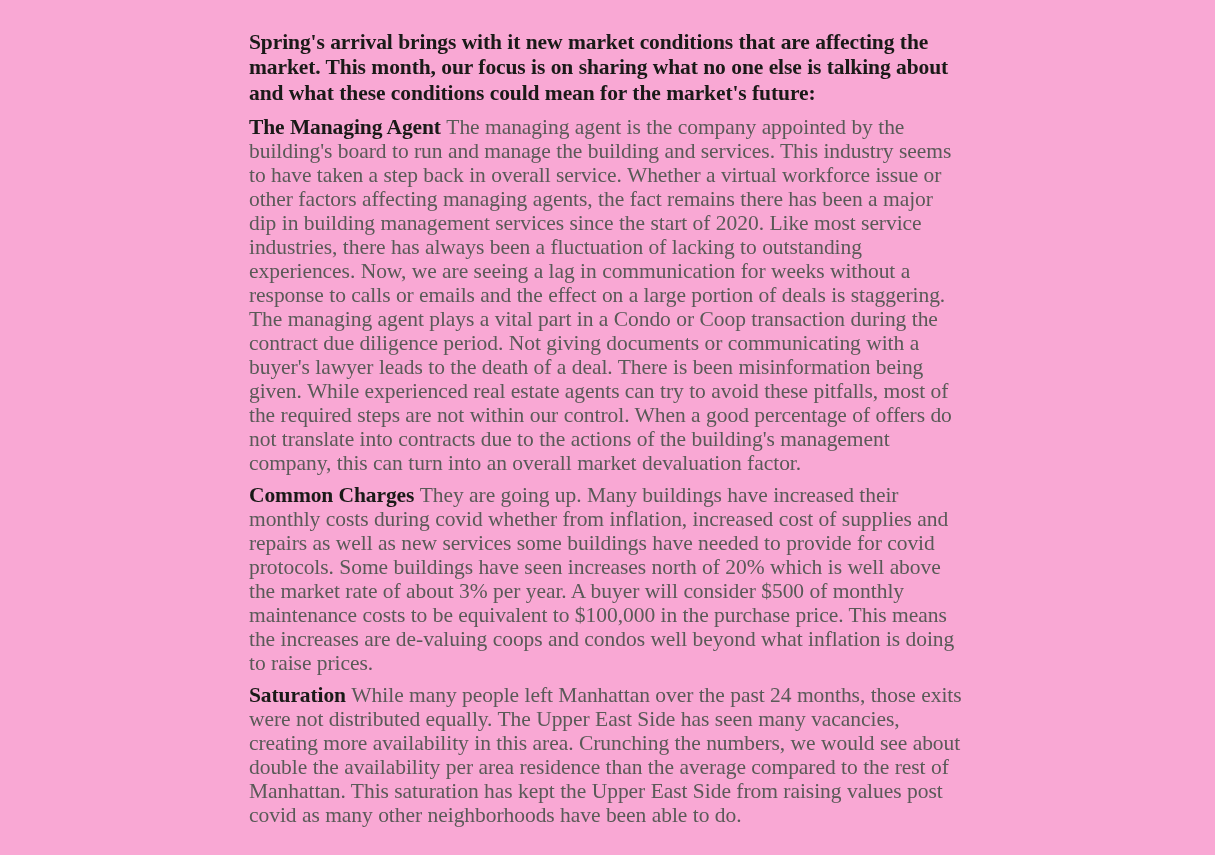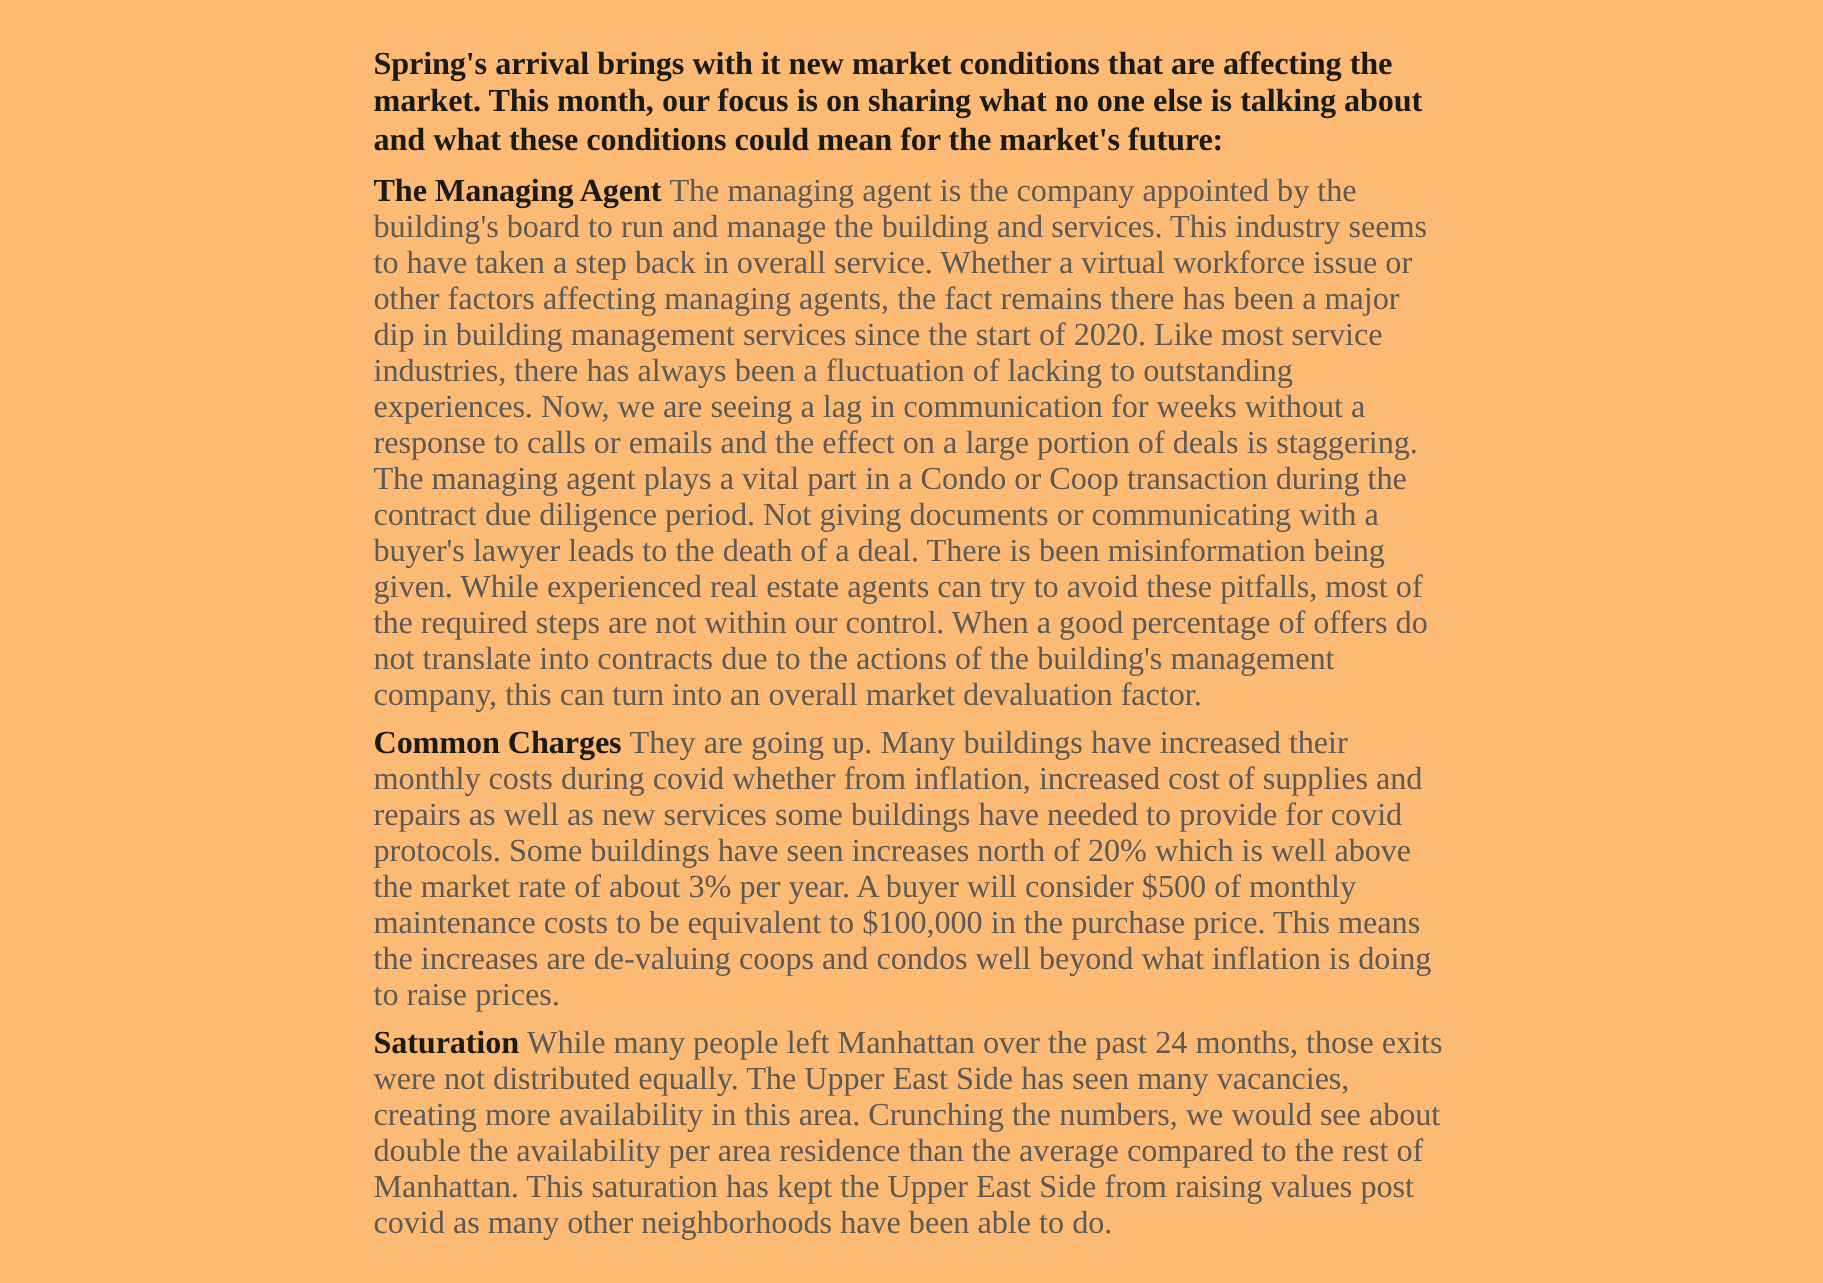--- a/index.html
+++ b/index.html
@@ -12,21 +12,21 @@
     height: 855px;
     background: #fbfbf9;
     font-family: "Liberation Serif", "DejaVu Serif", serif;
     overflow: hidden;
   }
 
   .page {
     position: relative;
     width: 1215px;
     height: 855px;
-    background: #fdba74;
+    background: #f9a8d4;
     font-family: Liberation Serif, serif;
   }
 
   .content {
     position: absolute;
     left: 249px;
     top: 30px;
     width: 716px;
   }
 

